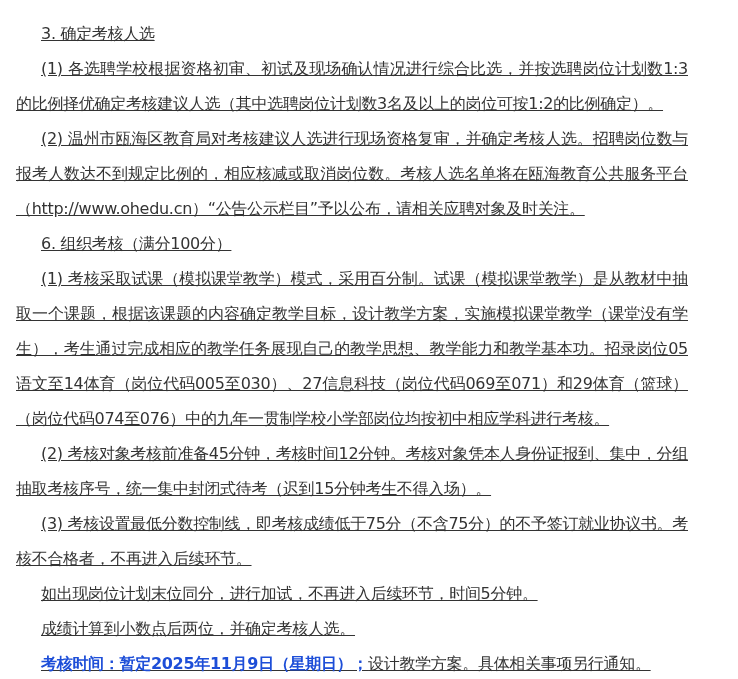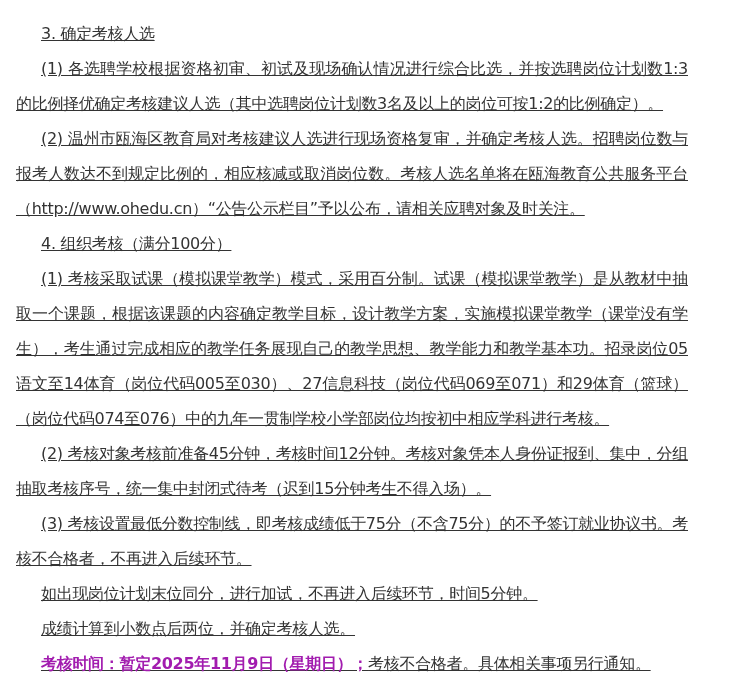--- a/index.html
+++ b/index.html
@@ -7,31 +7,31 @@
     width: 738px; height: 679px; overflow: hidden;
     font-family: "DejaVu Sans", "Liberation Sans", sans-serif;
     color: #333333;
   }
   .article {
     position: absolute; left: 16px; top: 16px; width: 672px;
     font-size: 16px; line-height: 35px; letter-spacing: -0.3px; text-decoration: underline;
   }
   .p { margin: 0; text-indent: 25px; text-align: justify; }
   .p.h { }
-  .red { color: #a21caf; font-weight: bold; }
+  .red { color: #1d4ed8; font-weight: bold; }
 </style>
 </head>
 <body>
 
 <div class="article">
   <p class="p h">3. 确定考核人选</p>
   <p class="p">(1) 各选聘学校根据资格初审、初试及现场确认情况进行综合比选，并按选聘岗位计划数1:3的比例择优确定考核建议人选（其中选聘岗位计划数3名及以上的岗位可按1:2的比例确定）。</p>
   <p class="p">(2) 温州市瓯海区教育局对考核建议人选进行现场资格复审，并确定考核人选。招聘岗位数与报考人数达不到规定比例的，相应核减或取消岗位数。考核人选名单将在瓯海教育公共服务平台（http://www.ohedu.cn）“公告公示栏目”予以公布，请相关应聘对象及时关注。</p>
-  <p class="p h">4. 组织考核（满分100分）</p>
+  <p class="p h">6. 组织考核（满分100分）</p>
   <p class="p">(1) 考核采取试课（模拟课堂教学）模式，采用百分制。试课（模拟课堂教学）是从教材中抽取一个课题，根据该课题的内容确定教学目标，设计教学方案，实施模拟课堂教学（课堂没有学生），考生通过完成相应的教学任务展现自己的教学思想、教学能力和教学基本功。招录岗位05语文至14体育（岗位代码005至030）、27信息科技（岗位代码069至071）和29体育（篮球）（岗位代码074至076）中的九年一贯制学校小学部岗位均按初中相应学科进行考核。</p>
   <p class="p">(2) 考核对象考核前准备45分钟，考核时间12分钟。考核对象凭本人身份证报到、集中，分组抽取考核序号，统一集中封闭式待考（迟到15分钟考生不得入场）。</p>
   <p class="p">(3) 考核设置最低分数控制线，即考核成绩低于75分（不含75分）的不予签订就业协议书。考核不合格者，不再进入后续环节。</p>
   <p class="p">如出现岗位计划末位同分，进行加试，不再进入后续环节，时间5分钟。</p>
   <p class="p">成绩计算到小数点后两位，并确定考核人选。</p>
   <p class="p">
-    <span class="red">考核时间：暂定2025年11月9日（星期日）；</span><span>考核不合格者。具体相关事项另行通知。</span>
+    <span class="red">考核时间：暂定2025年11月9日（星期日）；</span><span>设计教学方案。具体相关事项另行通知。</span>
   </p>
 </div>
 
 </body></html>

